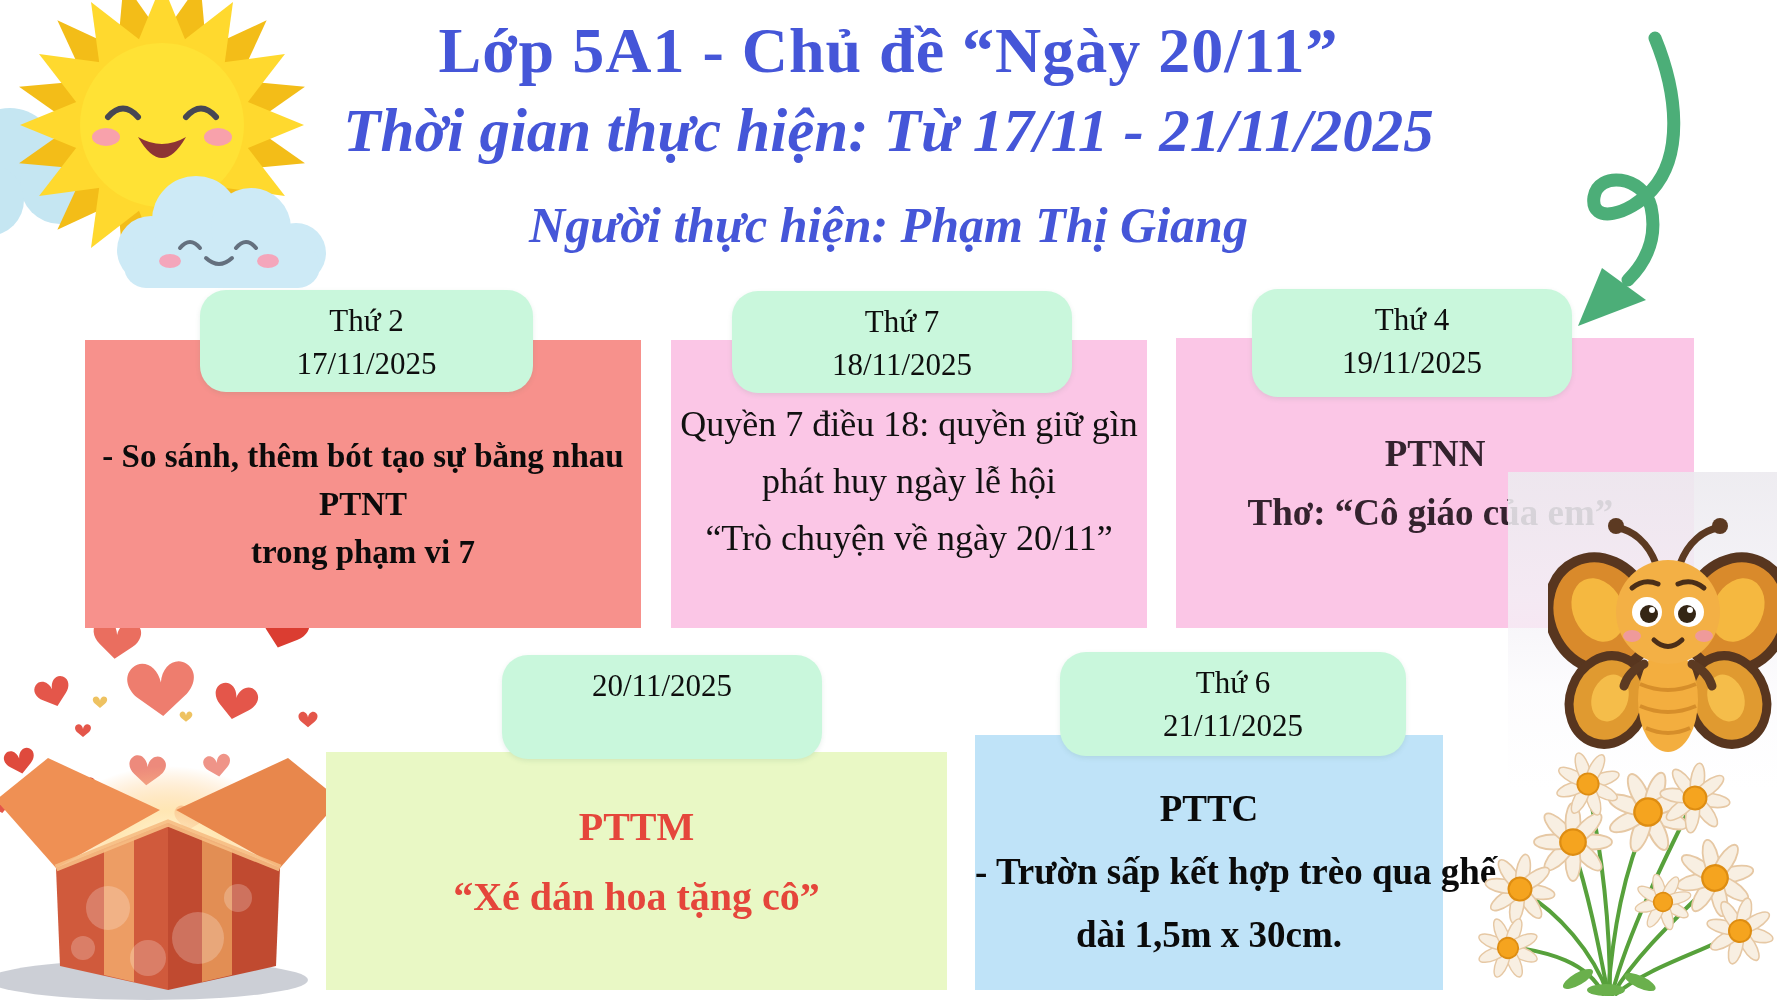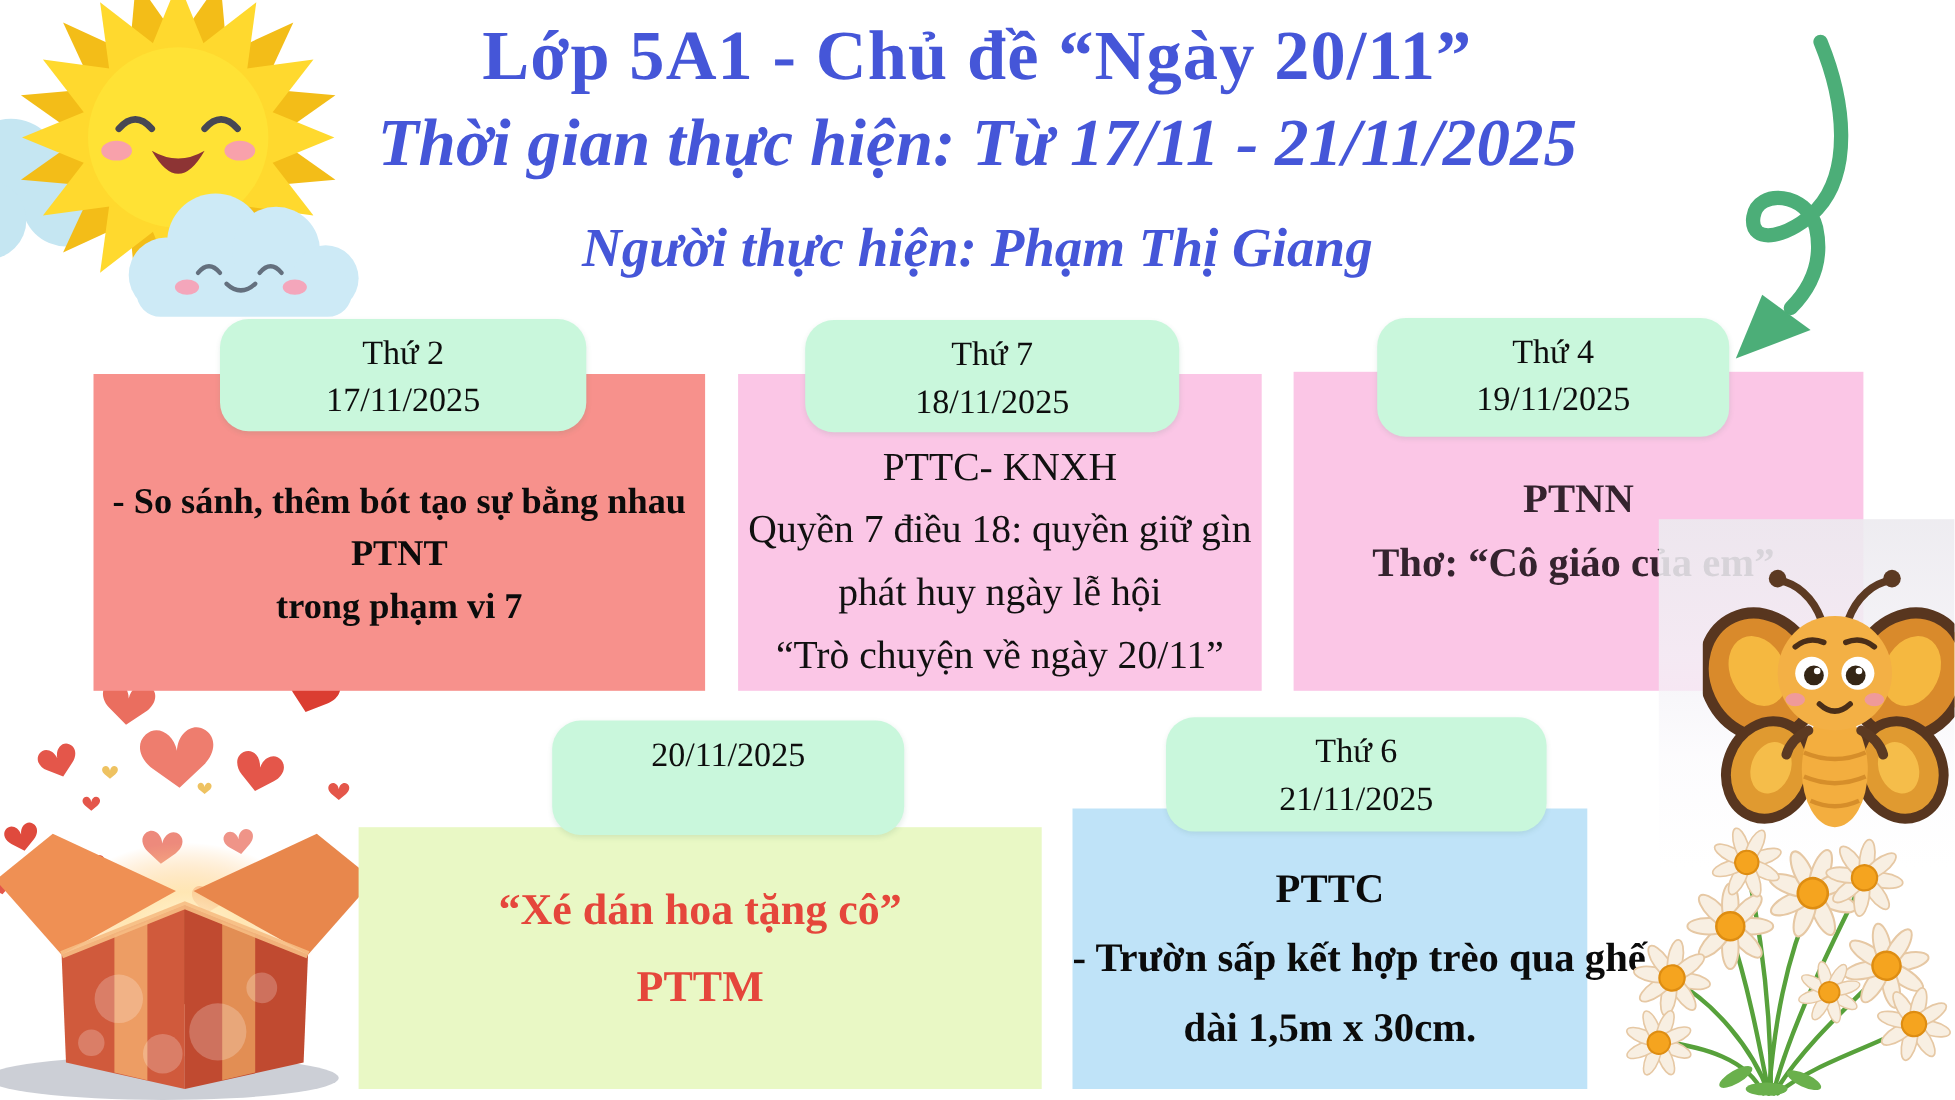--- a/index.html
+++ b/index.html
@@ -87,32 +87,31 @@
     <div>Thứ 6</div>
     <div>21/11/2025</div>
   </div>
 
   <div class="card card-1">
     <div class="line">- So sánh, thêm bót tạo sự bằng nhau</div>
     <div class="line">PTNT</div>
     <div class="line">trong phạm vi 7</div>
   </div>
   <div class="card card-2">
-    <div class="line">PTTC- KNXH</div>
     <div class="line">Quyền 7 điều 18: quyền giữ gìn</div>
     <div class="line">phát huy ngày lễ hội</div>
     <div class="line">“Trò chuyện về ngày 20/11”</div>
   </div>
   <div class="card card-3">
     <div class="line">PTNN</div>
     <div class="line">Thơ: “Cô giáo của em”.</div>
   </div>
   <div class="card card-4">
+    <div class="line">PTTM</div>
     <div class="line">“Xé dán hoa tặng cô”</div>
-    <div class="line">PTTM</div>
   </div>
   <div class="card card-5">
     <div class="line">PTTC</div>
     <div class="line">- Trườn sấp kết hợp trèo qua ghế</div>
     <div class="line">dài 1,5m x 30cm.</div>
   </div>
 
   <div class="deco deco-sun">
     <svg width="330" height="320" viewBox="0 0 330 320">
       <g transform="translate(160,147)">

